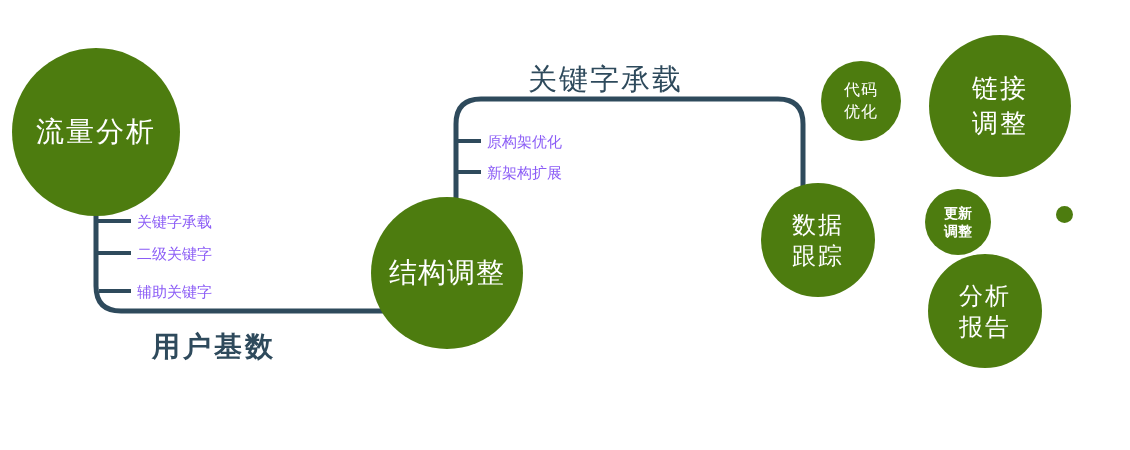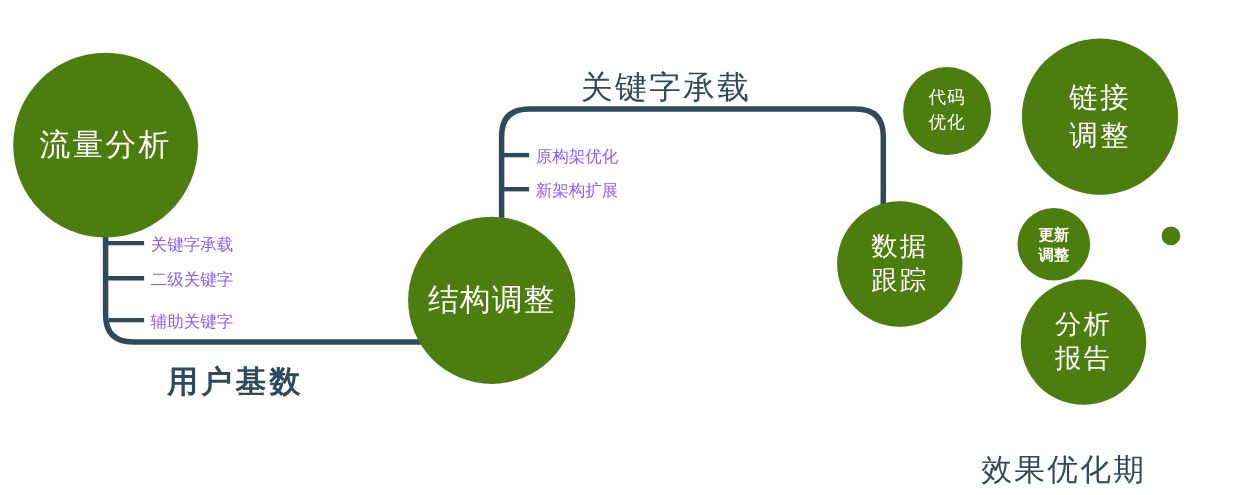--- a/index.html
+++ b/index.html
@@ -127,15 +127,14 @@
 
   <div class="edge-label label-keyword-carry">关键字承载</div>
   <div class="edge-label label-user-base">用户基数</div>
 
   <div class="tick-label tick-l0">关键字承载</div>
   <div class="tick-label tick-l1">二级关键字</div>
   <div class="tick-label tick-l2">辅助关键字</div>
   <div class="tick-label tick-m0">原构架优化</div>
   <div class="tick-label tick-m1">新架构扩展</div>
 
-  <div class="edge-label label-footer">效果优化期</div>
 
 </div>
 
 </body></html>

